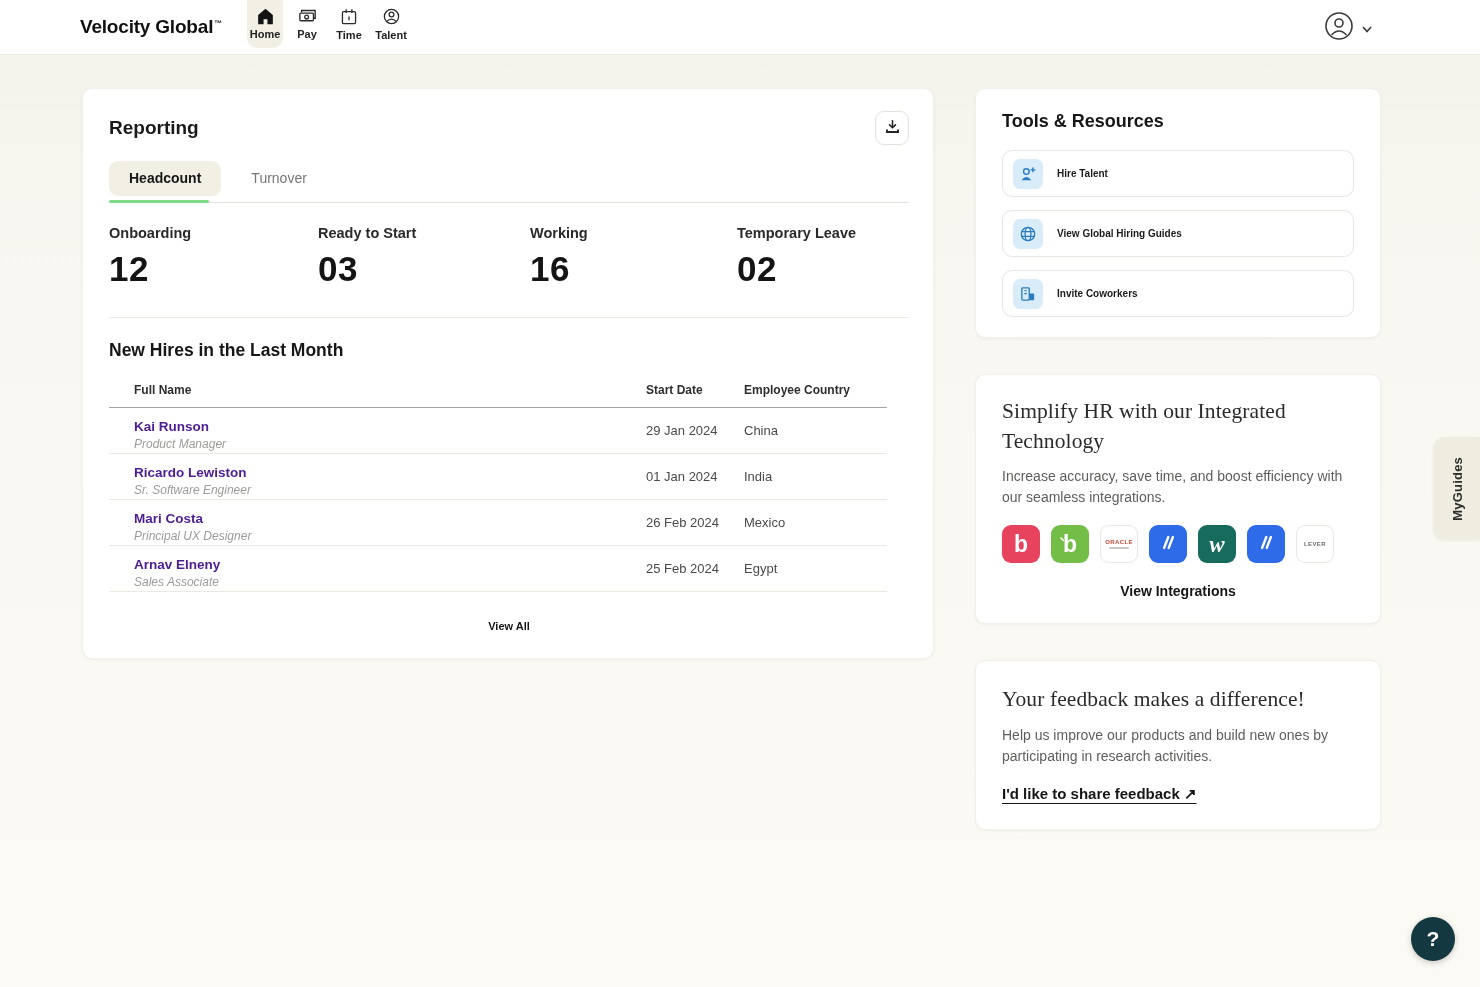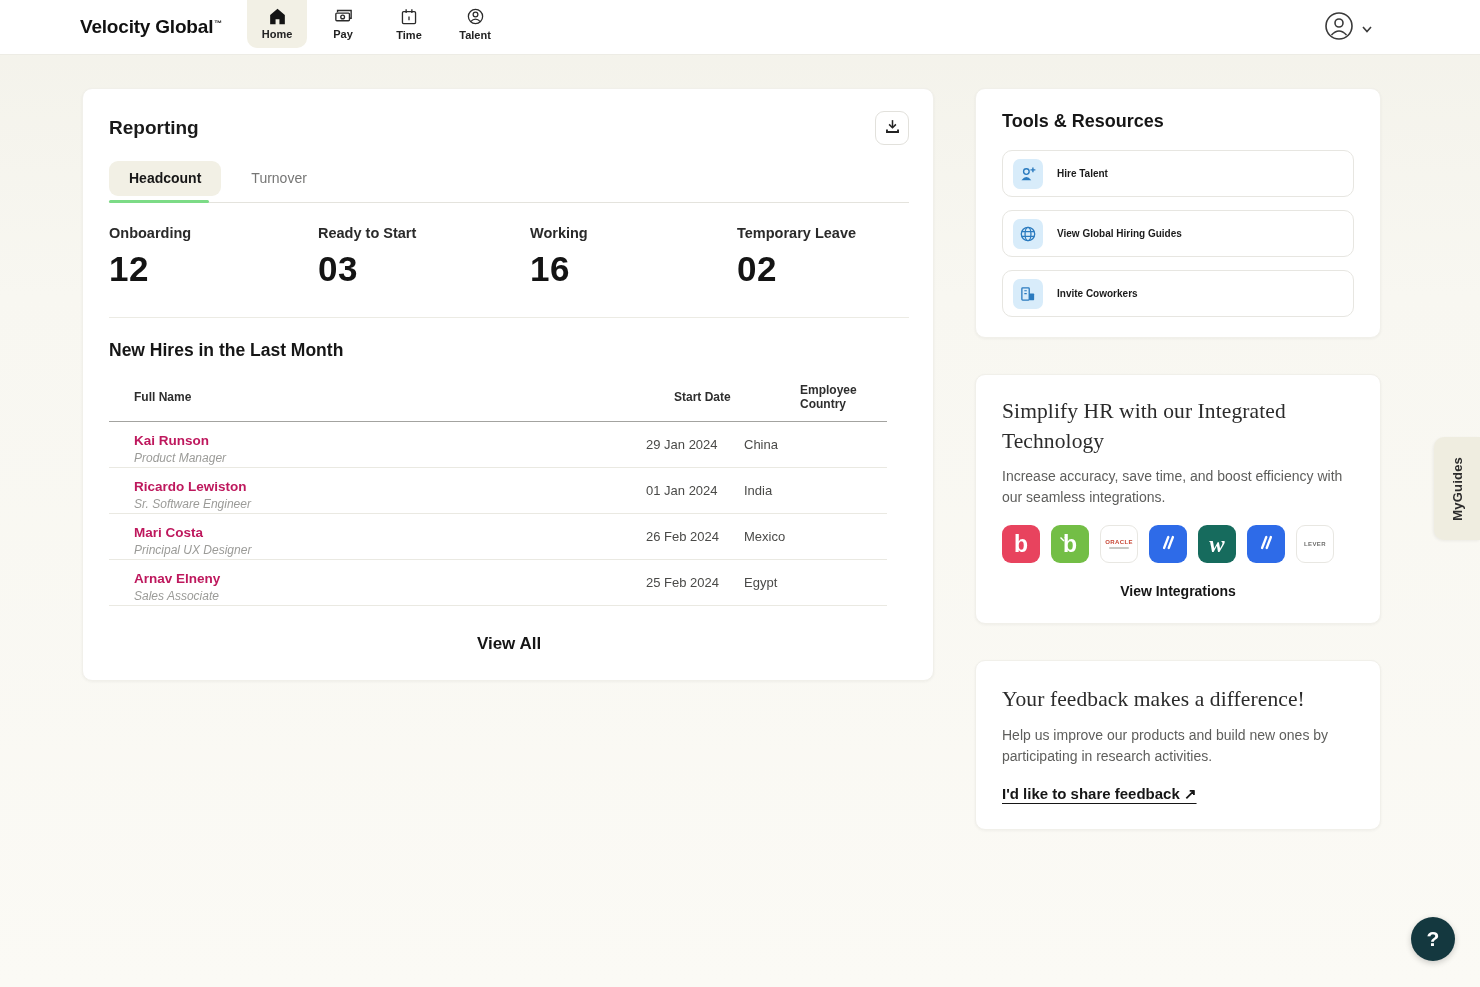--- a/index.html
+++ b/index.html
@@ -13,21 +13,21 @@
 
   
   header {
     height: 55px; background: #FFFFFF; border-bottom: 1px solid #EDECE5;
     display: flex; align-items: stretch; position: relative;
   }
   .logo { display: flex; align-items: center; margin-left: 80px; font-weight: 800; font-size: 19px; letter-spacing: -0.2px; color: #111; }
   .logo sup { font-size: 8px; margin-left: 1px; transform: translateY(-4px); }
   nav { display: flex; margin-left: 22px; }
   .nav-item {
-    width: 60px; display: flex; flex-direction: column; align-items: center; justify-content: center;
+    width: 36px; display: flex; flex-direction: column; align-items: center; justify-content: center;
     gap: 3px; cursor: pointer; height: 48px; align-self: flex-start; border-radius: 0 0 10px 10px;
     margin: 0 3px;
   }
   .nav-item.active { background: #F2F0E5; }
   .nav-item .nav-label { font-size: 11px; font-weight: 700; color: #222; }
   .nav-item svg { display: block; }
   .profile { position: absolute; right: 108px; top: 0; height: 55px; display: flex; align-items: center; gap: 7px; cursor: pointer; }
 
   
   main { display: flex; padding: 33px 0 0 82px; gap: 41px; align-items: flex-start; }
@@ -50,28 +50,28 @@
 
   .stats { margin-top: 22px; display: grid; grid-template-columns: 209px 212px 207px 1fr; }
   .stat-label { font-size: 14.5px; font-weight: 700; color: #2A2A2A; }
   .stat-value { margin-top: 8px; font-size: 35px; font-weight: 800; letter-spacing: 0.5px; color: #141414; }
   .stats-divider { border: none; border-top: 1px solid #ECEBE4; margin-top: 28px; }
 
   .hires-title { margin-top: 22px; font-size: 17.5px; font-weight: 800; color: #161616; }
 
   .table { margin-top: 16px; width: 778px; }
   .t-row { display: grid; grid-template-columns: 537px 98px 1fr; align-items: center; }
-  .t-head { padding: 6px 0 10px; border-bottom: 1px solid #A3A3A0; gap: 28px; }
+  .t-head { padding: 6px 0 10px; border-bottom: 1px solid #A3A3A0; }
   .t-head .t-cell { font-size: 12px; font-weight: 800; color: #2E2E2E; }
   .t-cell:first-child { padding-left: 25px; }
   .t-body-row { height: 46px; border-bottom: 1px solid #EAE9E2; }
-  .emp-name { font-size: 13.5px; font-weight: 600; color: #be185d; margin-top: 8px; }
+  .emp-name { font-size: 13.5px; font-weight: 600; color: #4c1d95; margin-top: 8px; }
   .emp-role { font-size: 12px; color: #9B9B98; margin-top: 3px; font-style: italic; }
   .t-date, .t-country { font-size: 13px; color: #4A4A48; }
-  .view-all { margin-top: 28px; text-align: center; font-size: 17px; font-weight: 800; color: #161616; cursor: pointer; }
+  .view-all { margin-top: 28px; text-align: center; font-size: 11px; font-weight: 800; color: #161616; cursor: pointer; }
 
   
   aside { width: 406px; display: flex; flex-direction: column; gap: 36px; }
   .tools { padding: 22px 26px 20px; }
   .tools-title { font-size: 18px; font-weight: 800; color: #161616; }
   .tool-btn {
     margin-top: 13px; height: 47px; border: 1px solid #E7E6E1; border-radius: 10px;
     display: flex; align-items: center; cursor: pointer; background: #fff;
   }
   .tool-btn:first-of-type { margin-top: 18px; }

